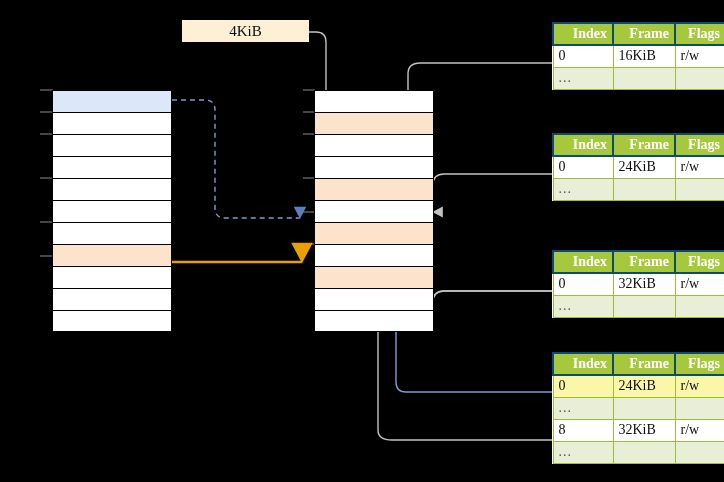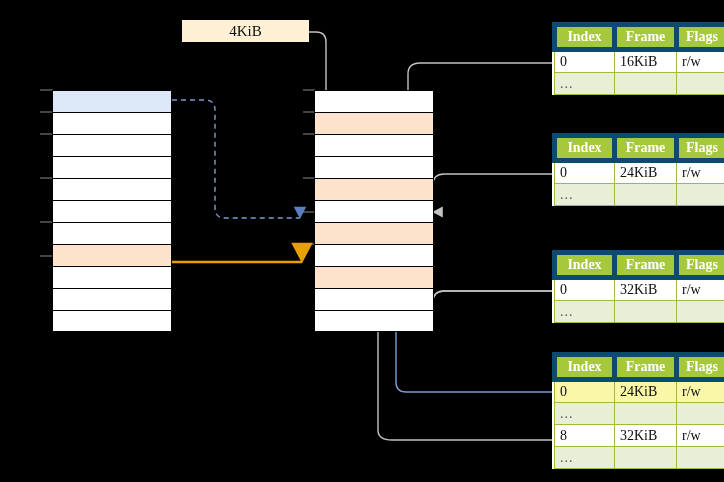--- a/index.html
+++ b/index.html
@@ -43,23 +43,23 @@
     position:absolute;
     border-collapse:collapse;
     table-layout:fixed;
     background:#fff;
   }
   .ptable th{
     background:#a6c83c;
     color:#ffffff;
     font-weight:bold;
     font-size:14px;
-    text-align:center;
+    text-align:right;
     padding:2px 5px;
-    border:5px solid #0c4a6e;
+    border:2px solid #0c4a6e;
     height:21px;
     box-sizing:border-box;
   }
   .ptable td{
     font-size:14px;
     color:#0d0d0d;
     text-align:left;
     padding:2px 5px;
     border:1px solid #9ebb3b;
     height:22px;

